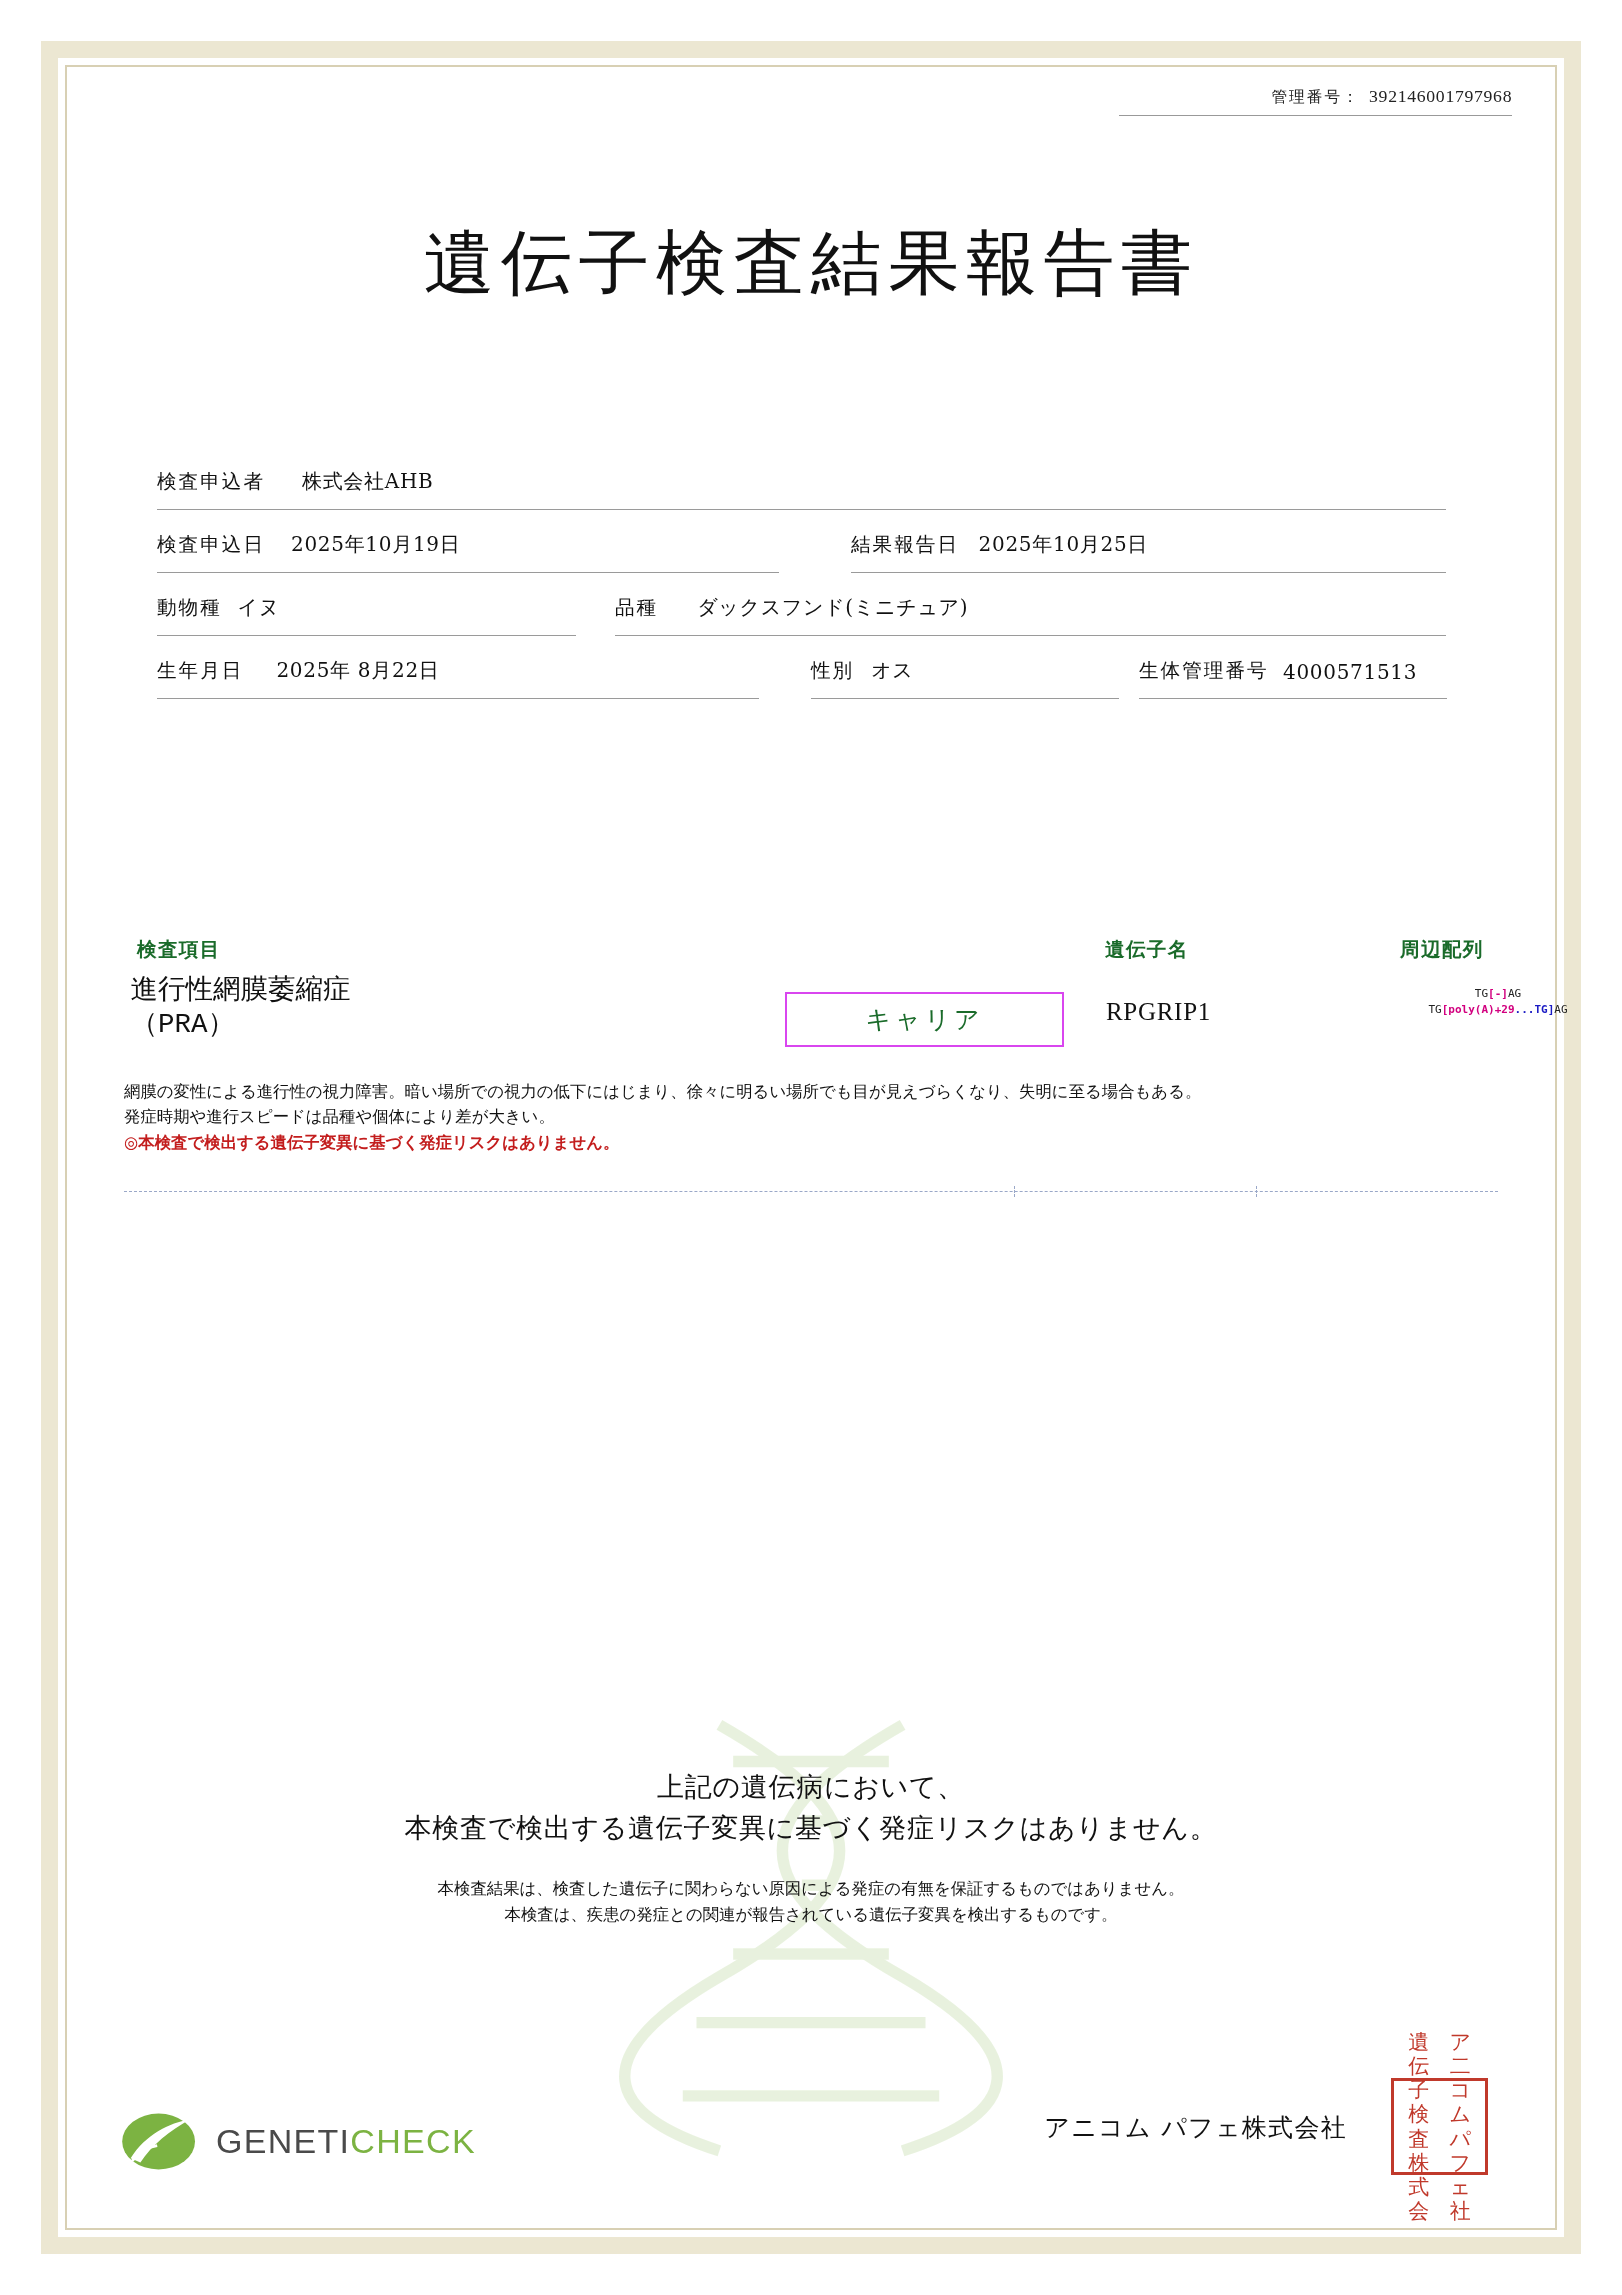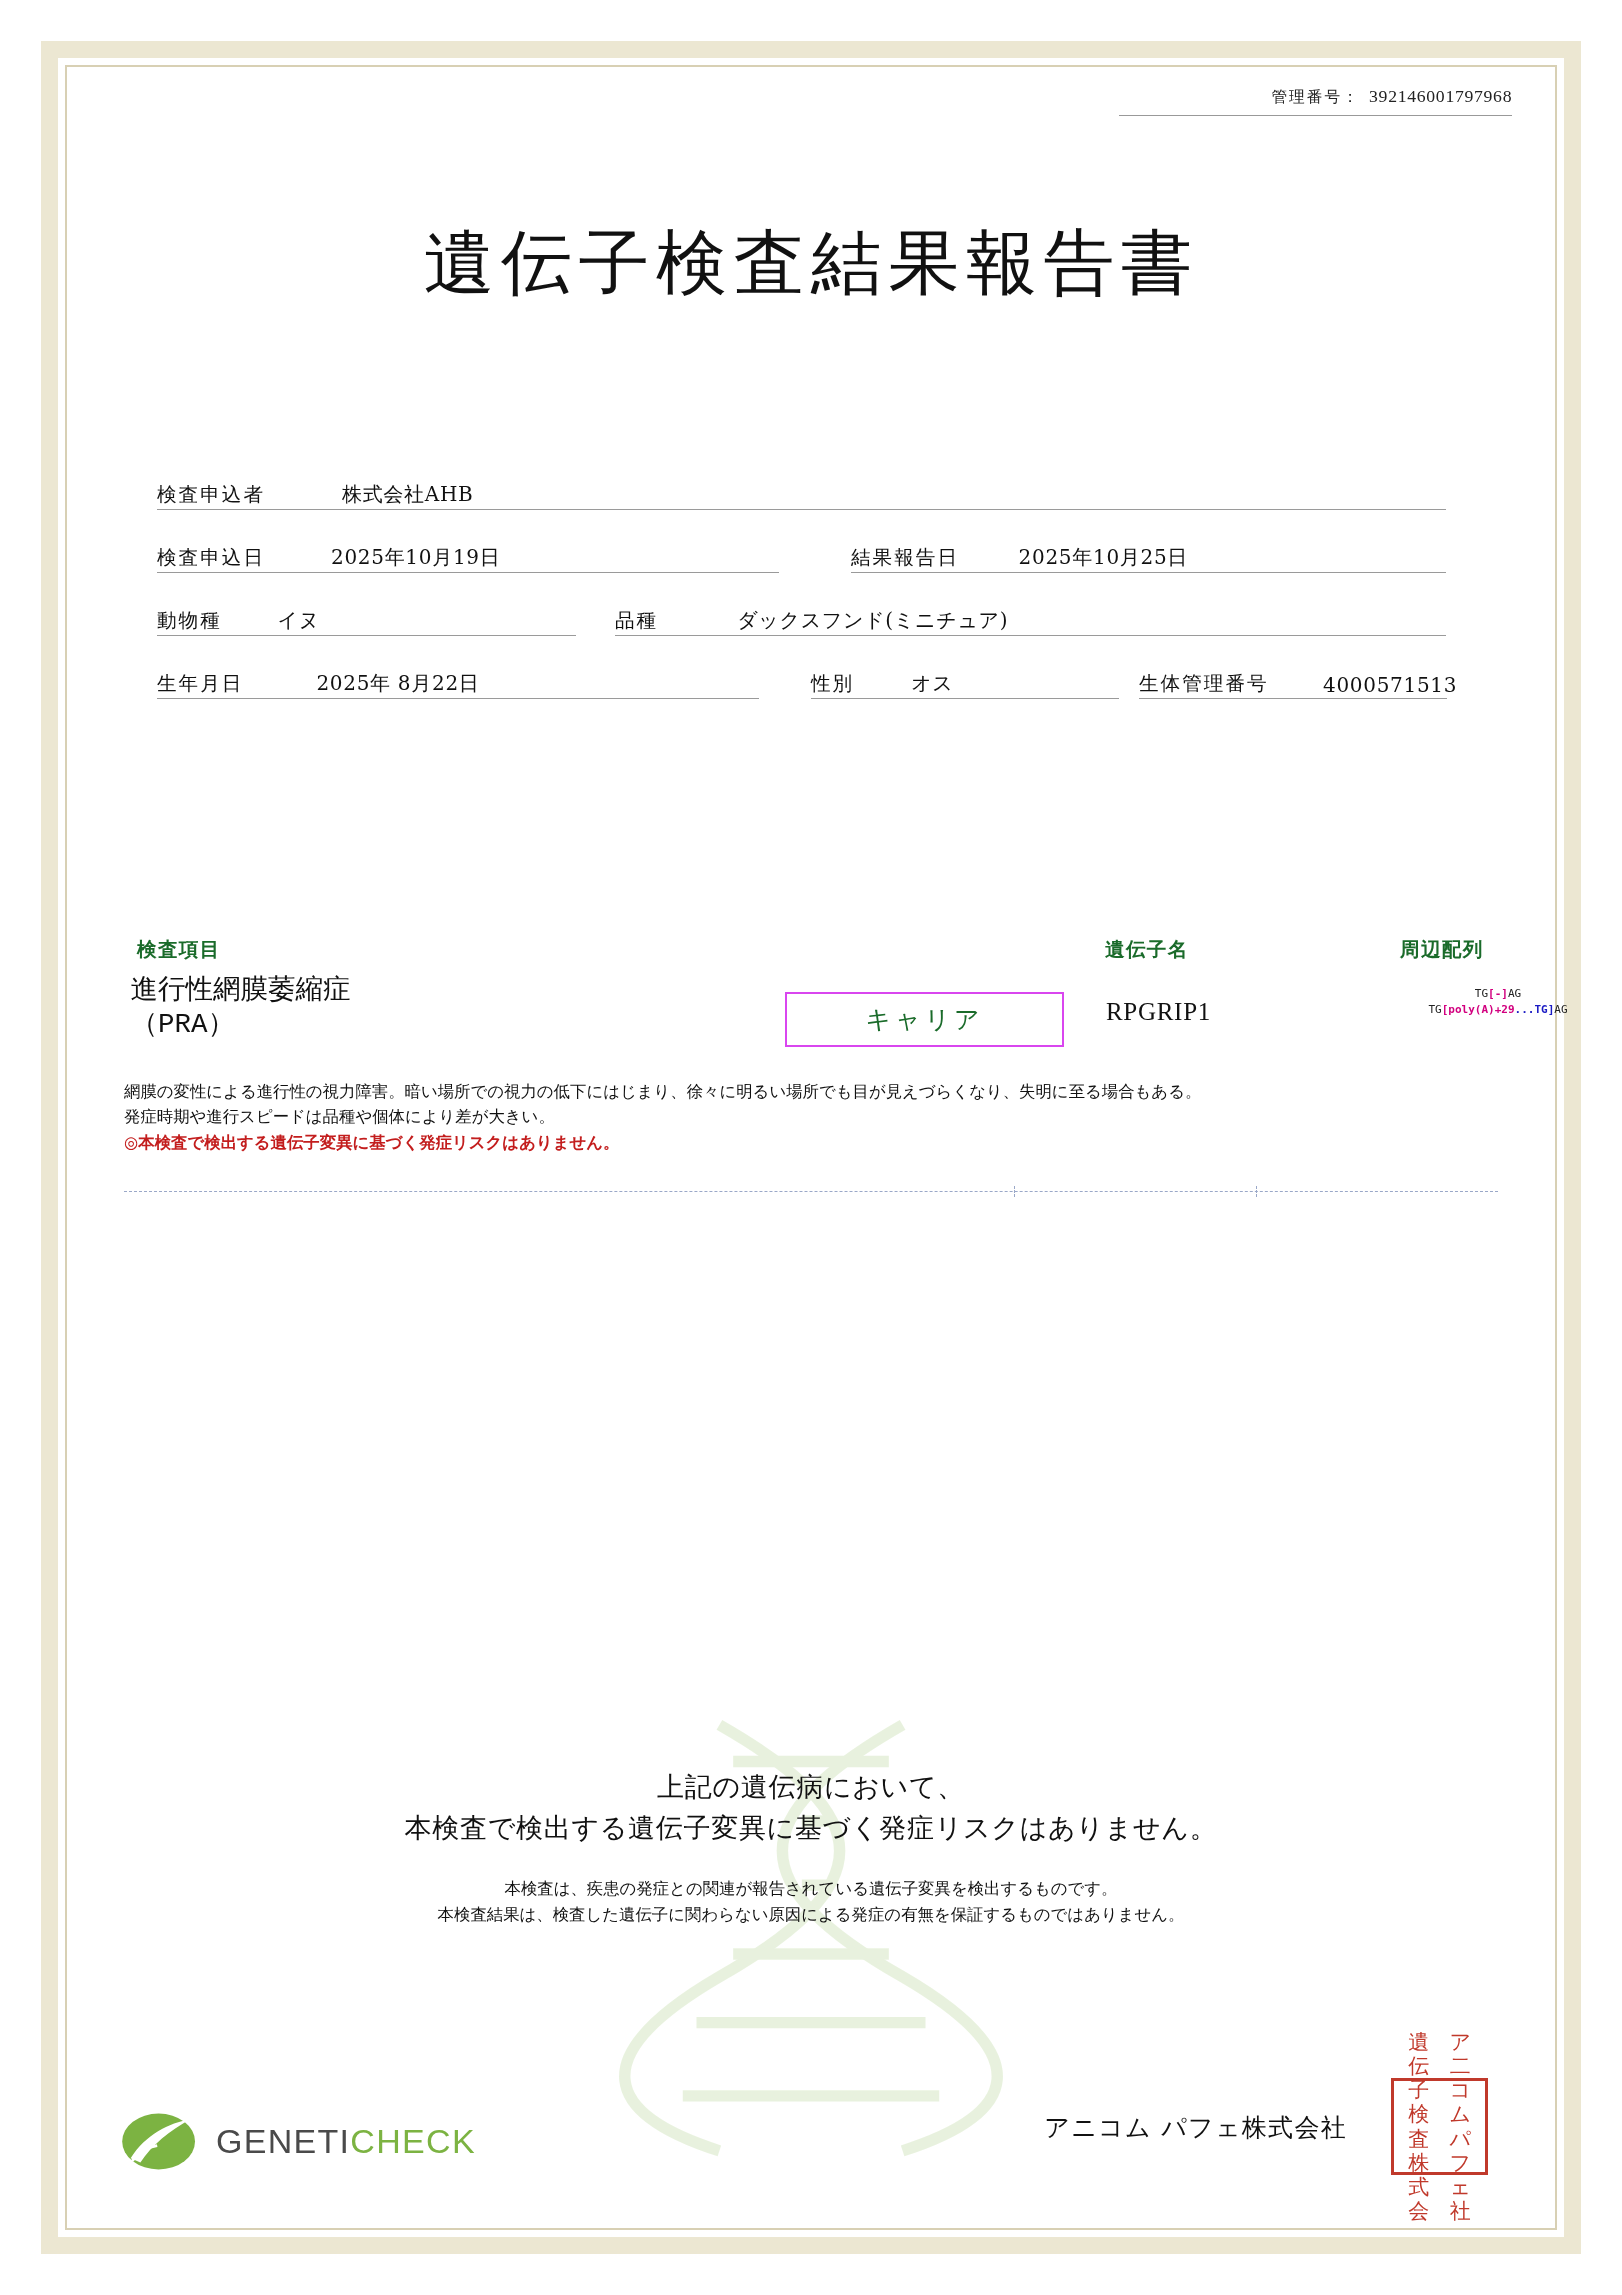--- a/index.html
+++ b/index.html
@@ -96,23 +96,22 @@
     height: 63px;
   }
   .field {
     position: absolute;
     bottom: 11.8px;
     border-bottom: 1.3px solid #9a9a9a;
     box-sizing: border-box;
     height: 42px;
     display: flex;
     align-items: flex-end;
-    padding-bottom: 1px;
+    padding-bottom: 14px;
     white-space: nowrap;
-    gap: 40px;
   }
   .f-label {
     font-size: 19.6px;
     letter-spacing: 2px;
     color: #111;
     font-family: "DejaVu Serif", serif;
   }
   .f-value {
     font-size: 20px;
     color: #111;
@@ -429,22 +428,22 @@
           <line x1="50" y1="140" x2="150" y2="140"></line>
           <line x1="44" y1="172" x2="156" y2="172"></line>
         </g>
       </svg>
     </div>
 
     <div class="summary">
       <div class="summary-line">上記の遺伝病において、</div>
       <div class="summary-line">本検査で検出する遺伝子変異に基づく発症リスクはありません。</div>
       <div class="summary-sub">
+        <div>本検査結果は、検査した遺伝子に関わらない原因による発症の有無を保証するものではありません。</div>
         <div>本検査は、疾患の発症との関連が報告されている遺伝子変異を検出するものです。</div>
-        <div>本検査結果は、検査した遺伝子に関わらない原因による発症の有無を保証するものではありません。</div>
       </div>
     </div>
 
     <div class="footer-logo">
       <div class="logo-mark">
         <svg viewBox="0 0 120 100" width="84" height="71" xmlns="http://www.w3.org/2000/svg">
           <ellipse cx="58" cy="50" rx="52" ry="40" fill="#7cb342"></ellipse>
           <path d="M18,74 C40,40 72,24 104,18 C74,34 48,56 32,80 Z" fill="#ffffff"></path>
           <path d="M20,78 C34,62 44,58 56,56" stroke="#ffffff" stroke-width="4" fill="none"></path>
         </svg>

